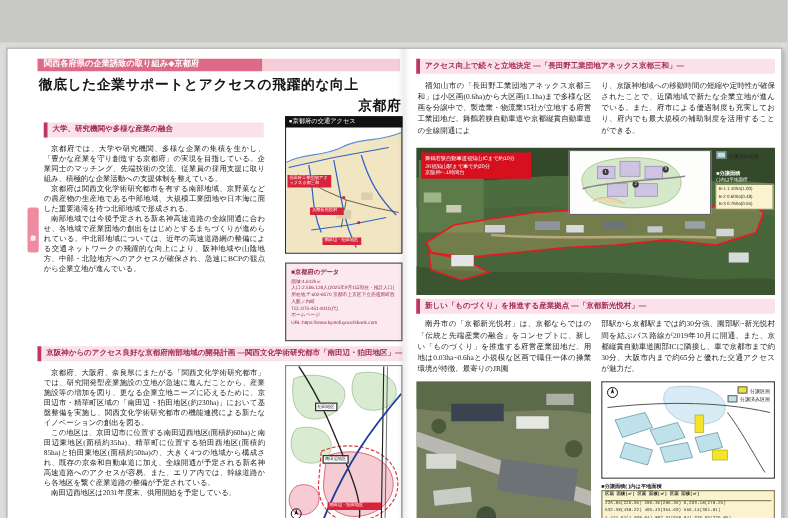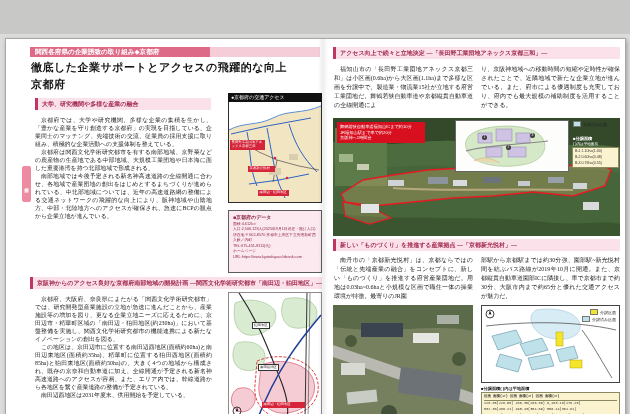--- a/index.html
+++ b/index.html
@@ -11,21 +11,21 @@
   .gutter{left:318px;top:5px;width:10px;height:403px;
           background:linear-gradient(90deg,rgba(0,0,0,0),rgba(0,0,0,.07),rgba(0,0,0,0));}
   .serif{font-family:"Liberation Serif","DejaVu Serif",serif;}
 
   
   .tagdark{left:30px;top:13px;width:180px;height:10px;background:#dd6b87;
            color:#fff;font-weight:bold;font-size:6.6px;line-height:10px;padding-left:5px;
            white-space:nowrap;overflow:hidden;box-sizing:border-box;}
   .taglight{left:210px;top:13px;width:110px;height:10px;background:#f5cdd8;}
   .title1{left:31px;top:26px;width:290px;font-size:11px;font-weight:bold;color:#151515;letter-spacing:.5px;}
-  .title2{left:31px;top:43px;width:290px;font-size:11px;font-weight:bold;color:#151515;letter-spacing:.5px;}
+  .title2{left:31px;top:43px;width:290px;font-size:11px;font-weight:bold;color:#151515;letter-spacing:.5px;text-align:right;}
   .sidetab{left:22px;top:132px;width:9px;height:36px;background:#ee8ba1;border-radius:2px;
            color:#fff;font-size:4.5px;writing-mode:vertical-rl;text-align:center;line-height:9px;}
 
   
   .sechead{background:#fbe2ea;border-left:3px solid #bf3760;color:#a32c51;font-weight:bold;
            font-size:6px;line-height:12px;height:12px;padding:0 4px;box-sizing:border-box;
            white-space:nowrap;overflow:hidden;}
 
   
   .body{font-family:"Liberation Serif","DejaVu Serif",serif;color:#1c1c1c;text-align:justify;}

